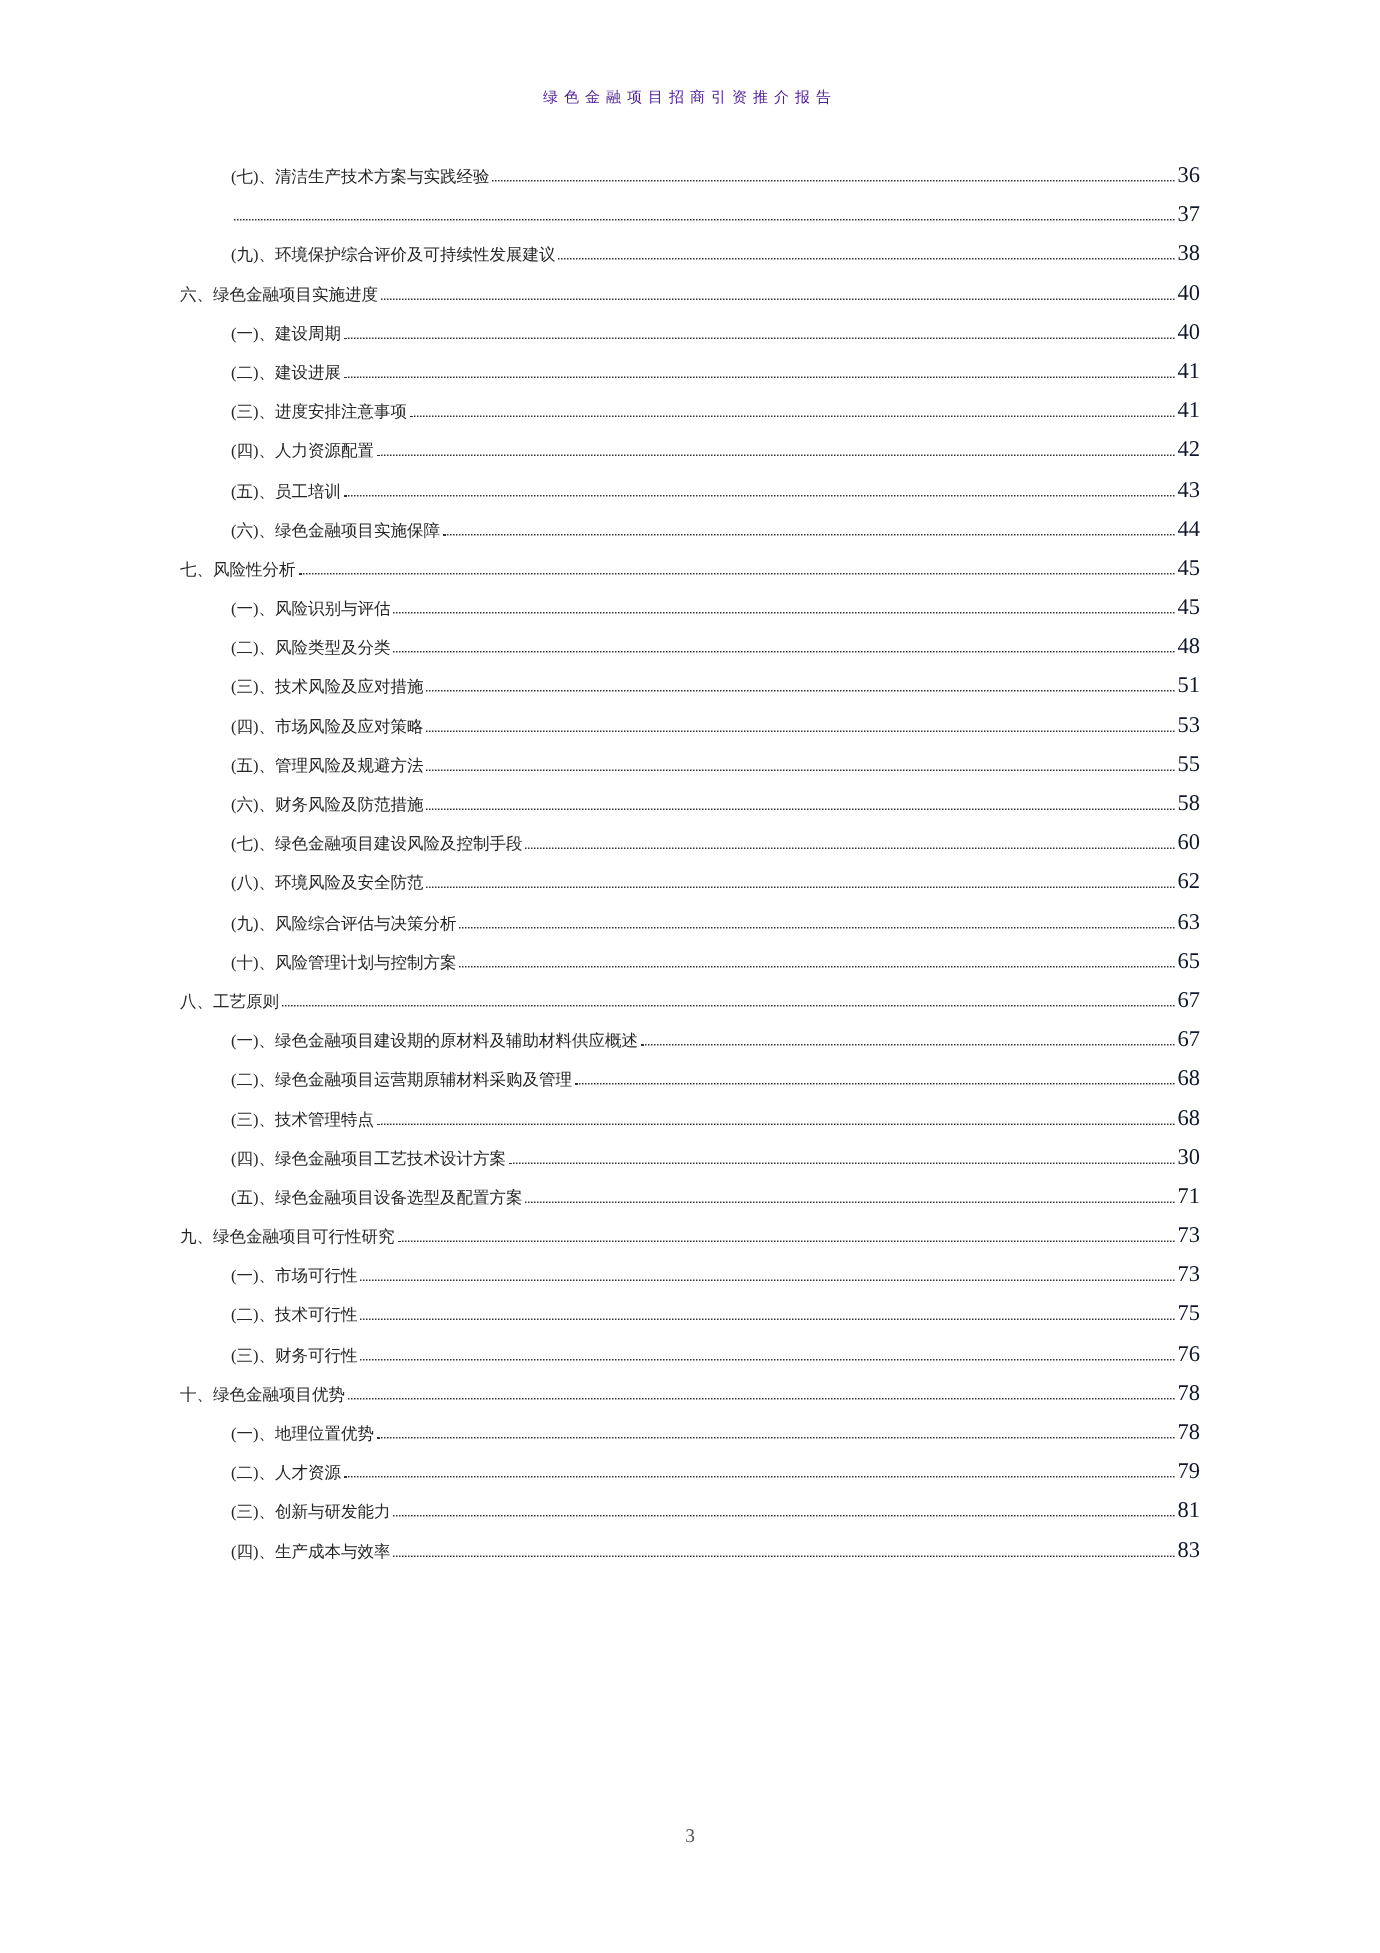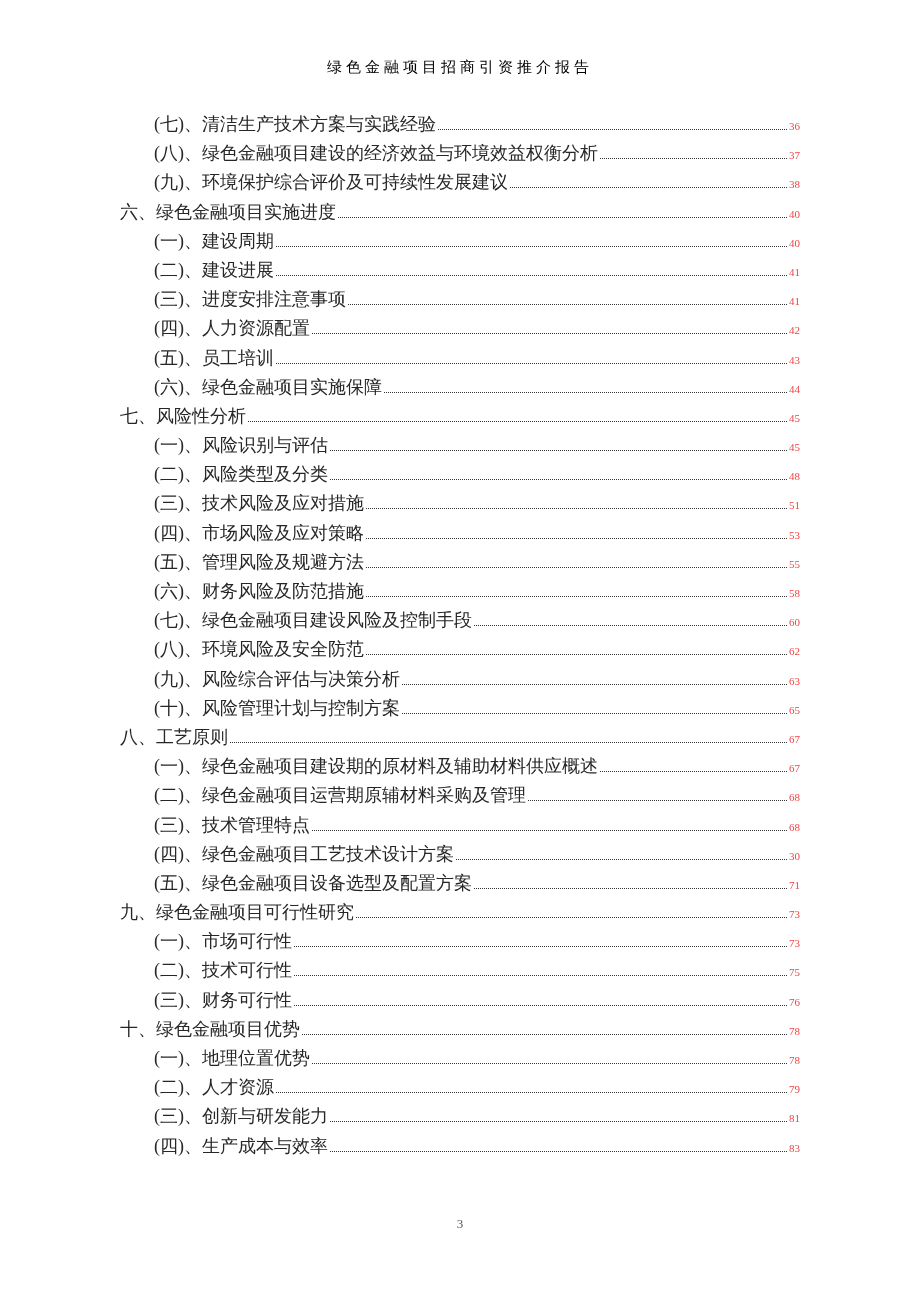--- a/index.html
+++ b/index.html
@@ -11,55 +11,55 @@
     position: relative;
   }
   .page {
     width: 920px;
     height: 1302px;
     padding: 58px 120px 0 120px;
     position: relative;
   }
   .header-title {
     text-align: center;
-    font-size: 15px;
-    color: #000000;
+    font-size: 10px;
+    color: #4c1d95;
     letter-spacing: 4px;
     font-family: Liberation Serif, serif;
     margin-bottom: 38px;
   }
   .toc {
     font-size: 15px;
     color: #262626;
     line-height: 1;
   }
   .toc-row {
     display: flex;
     align-items: baseline;
     white-space: nowrap;
     margin-bottom: 11.2px;
   }
   .toc-row.level1 { padding-left: 0; text-align: center; }
   .toc-row.level2 { padding-left: 34px; }
   .toc-label {
     flex: 0 0 auto;
-    font-size: 18px;
+    font-size: 11px;
     color: #262626;
   }
   .toc-dots {
     flex: 1 1 auto;
     border-bottom: 1.4px dotted #333;
     margin: 0 2px 3px 2px;
     min-width: 6px;
     height: 0.7em;
   }
   .toc-page {
     flex: 0 0 auto;
-    font-size: 11px;
-    color: #ef4444;
+    font-size: 15px;
+    color: #0f172a;
   }
   .footer-pagenum {
     position: absolute;
     bottom: 70px;
     left: 0;
     width: 920px;
     text-align: center;
     font-size: 13px;
     color: #555;
     font-family: "Times New Roman", serif;
@@ -72,21 +72,20 @@
 
   <div class="header-title">绿色金融项目招商引资推介报告</div>
 
   <div class="toc" id="toc-container">
       <div class="toc-row level2">
         <span class="toc-label">(七)、清洁生产技术方案与实践经验</span>
         <span class="toc-dots"></span>
         <span class="toc-page">36</span>
       </div>
       <div class="toc-row level2">
-        <span class="toc-label">(八)、绿色金融项目建设的经济效益与环境效益权衡分析</span>
         <span class="toc-dots"></span>
         <span class="toc-page">37</span>
       </div>
       <div class="toc-row level2">
         <span class="toc-label">(九)、环境保护综合评价及可持续性发展建议</span>
         <span class="toc-dots"></span>
         <span class="toc-page">38</span>
       </div>
       <div class="toc-row level1">
         <span class="toc-label">六、绿色金融项目实施进度</span>

